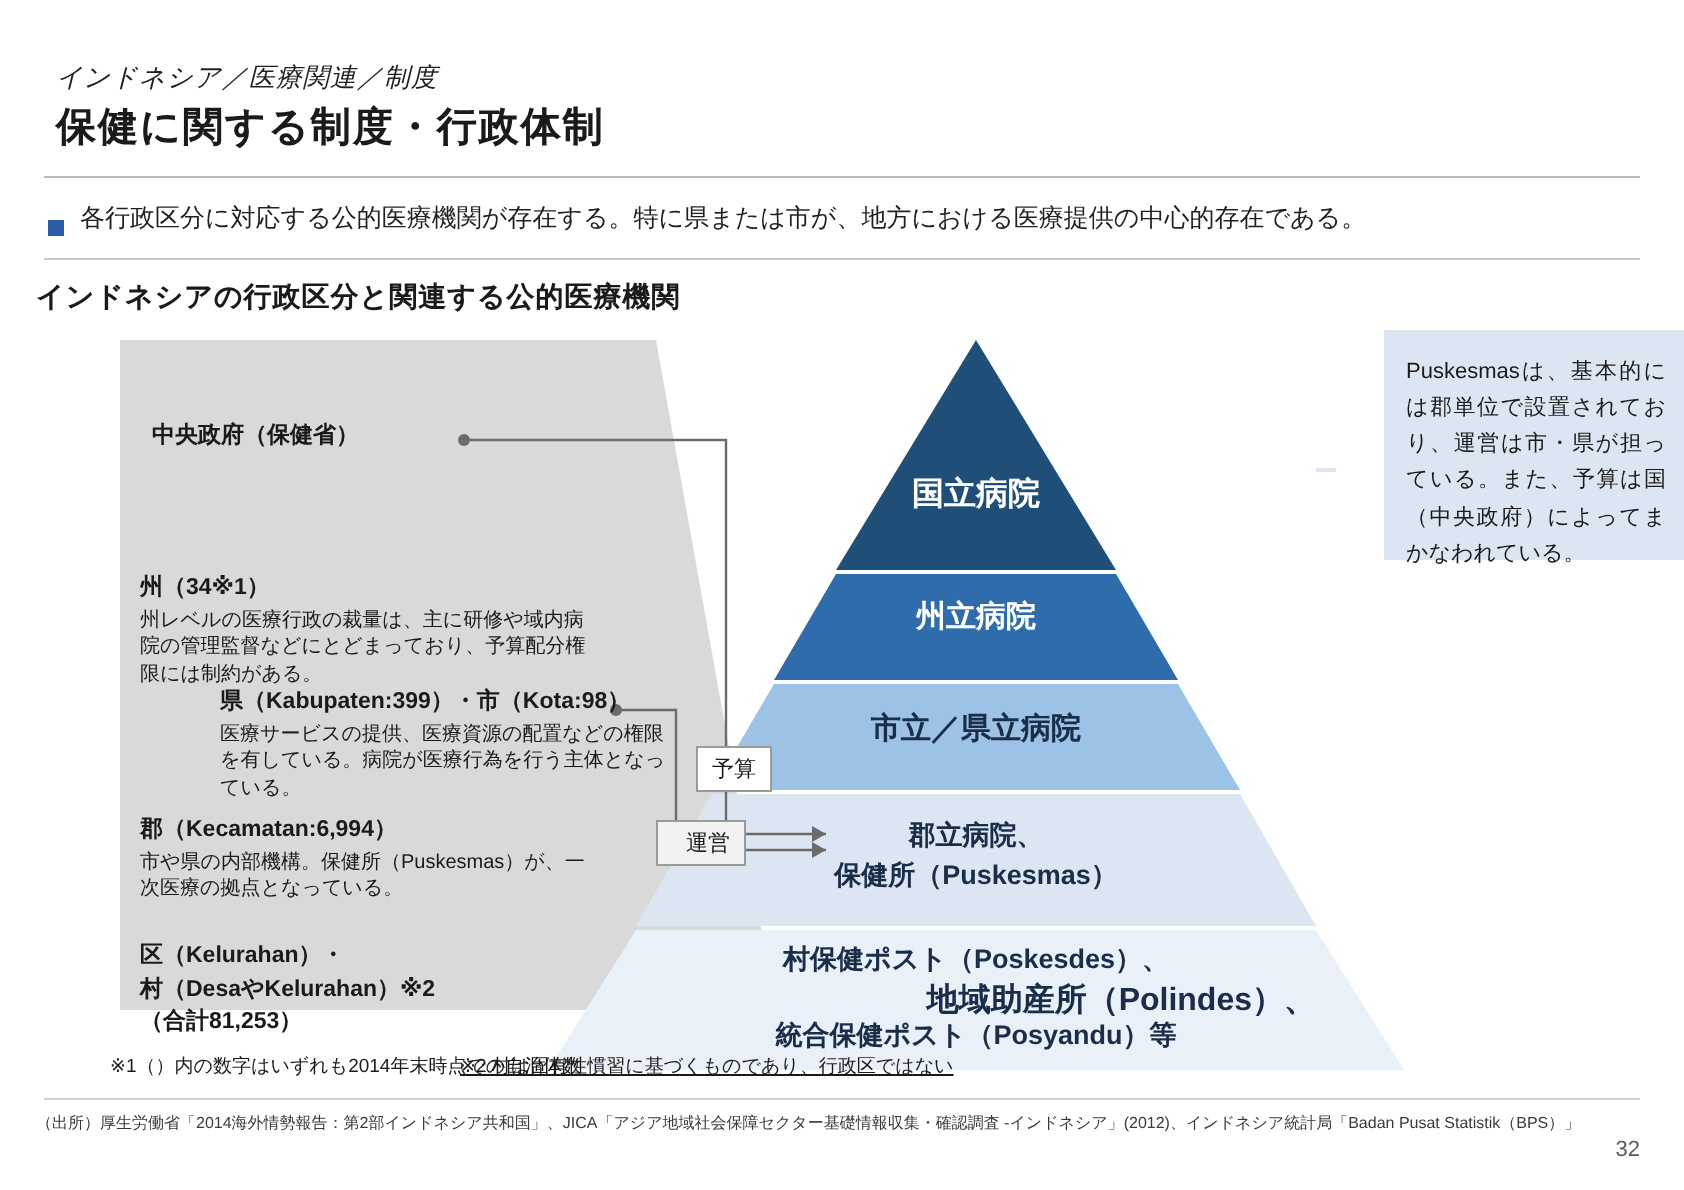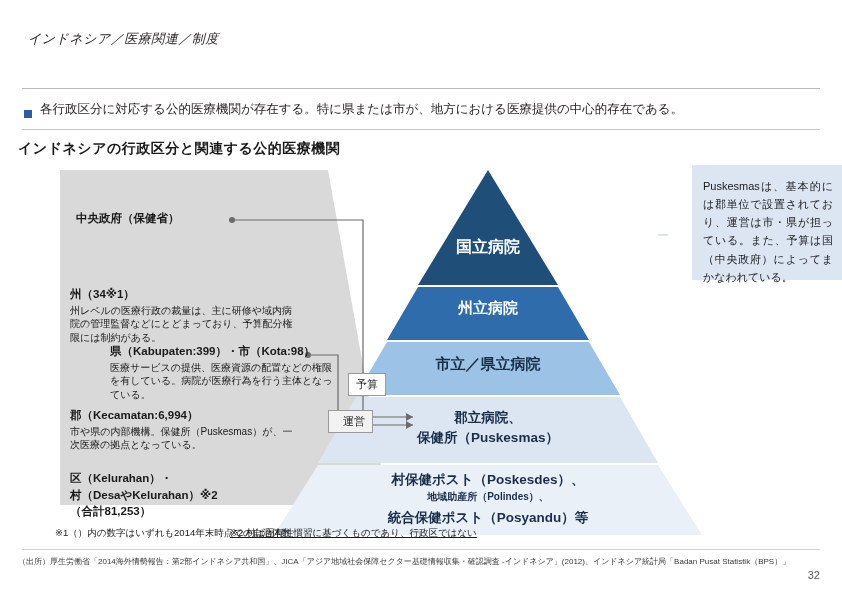--- a/index.html
+++ b/index.html
@@ -91,20 +91,21 @@
   .footer-rule{
     position:absolute;left:22px;top:549px;width:798px;height:1px;background:#d2d2d2;
   }
 </style>
 </head>
 <body>
 
 <div class="slide">
 
   <div class="breadcrumb">インドネシア／医療関連／制度</div>
+  <div class="page-title">保健に関する制度・行政体制</div>
   <div class="header-rule"></div>
 
   <div class="bullet-row">
     <div class="bullet-sq"></div>
     <div class="bullet-text">各行政区分に対応する公的医療機関が存在する。特に県または市が、地方における医療提供の中心的存在である。</div>
   </div>
   <div class="bullet-rule"></div>
 
   <div class="section-title">インドネシアの行政区分と関連する公的医療機関</div>
 
@@ -161,21 +162,21 @@
 
     <div class="tagbox" style="left:330px;top:208px;">予算</div>
     <div class="tagbox" style="left:310px;top:245px;background:#f2f2f2;padding-left:14px;">運営</div>
 
     <div class="pyr-lbl" style="left:400px;top:72px;width:140px;font-size:16px;">国立病院</div>
     <div class="pyr-lbl dark" style="left:370px;top:190px;width:200px;font-size:15px;">市立／県立病院</div>
     <div class="pyr-lbl" style="left:400px;top:134px;width:140px;font-size:15px;">州立病院</div>
     <div class="pyr-lbl dark" style="left:340px;top:244px;width:260px;font-size:13.5px;">郡立病院、</div>
     <div class="pyr-lbl dark" style="left:340px;top:264px;width:260px;font-size:13.5px;">保健所（Puskesmas）</div>
     <div class="pyr-lbl dark" style="left:300px;top:306px;width:340px;font-size:13.5px;">村保健ポスト（Poskesdes）、</div>
-    <div class="pyr-lbl dark" style="left:300px;top:325px;width:340px;font-size:10px;">地域助産所（Polindes）、</div>
+    <div class="pyr-lbl dark" style="left:300px;top:325px;width:340px;font-size:16px;text-align:right;">地域助産所（Polindes）、</div>
     <div class="pyr-lbl dark" style="left:300px;top:344px;width:340px;font-size:13.5px;">統合保健ポスト（Posyandu）等</div>
   </div>
 
   <div class="callout">Puskesmasは、基本的には郡単位で設置されており、運営は市・県が担っている。また、予算は国（中央政府）によってまかなわれている。</div>
 
   <div class="notes">
     <span>※1（）内の数字はいずれも2014年末時点での自治体数</span>
     <span class="n2">※2 村は固有性慣習に基づくものであり、行政区ではない</span>
   </div>
 

